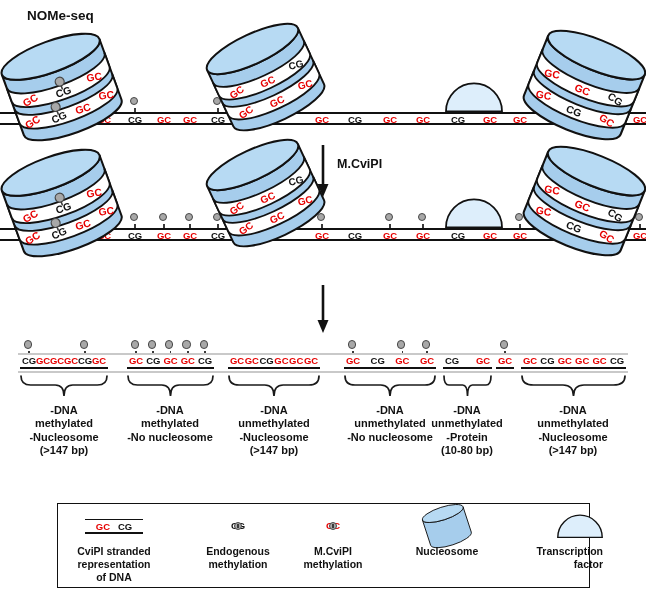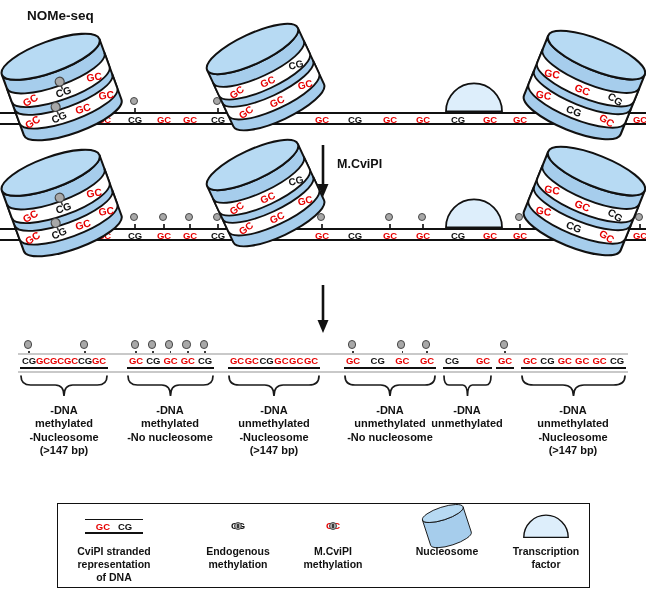--- a/index.html
+++ b/index.html
@@ -277,20 +277,22 @@
     </div>
     <div class="frag-underline" style="left: 443px; top: 366.6px; width: 49px;"></div>
     <div class="site" style="left: 442px; top: 355.4px; color: rgb(17, 17, 17);">CG</div>
     <div class="site" style="left: 473px; top: 355.4px; color: rgb(230, 0, 0);">GC</div>
     <svg viewBox="0 0 49 24" width="49" height="24" style="position: absolute; left: 443px; top: 374.5px; overflow: visible;">
       <path d="M1,1 Q1,10 5.88,10 L19.6,10 Q24.5,10 24.5,21 Q24.5,10 29.4,10 L43.12,10 Q48,10 48,1" fill="none" stroke="#1a1a1a" stroke-width="1.7" stroke-linecap="round"></path>
     </svg>
     <div class="flabel" style="left: 403px; top: 403.5px;">
       <div class="flabel-line">-DNA</div>
       <div class="flabel-line">unmethylated</div>
+      <div class="flabel-line">-Protein</div>
+      <div class="flabel-line">(10-80 bp)</div>
     </div>
     <div class="frag-underline" style="left: 496px; top: 366.6px; width: 18px;"></div>
     <div class="lolli" style="left: 499.6px; top: 340.4px; width: 8.2px; height: 8.2px; border: 1.3px solid rgb(71, 71, 71); background: rgb(168, 168, 168);"></div>
     <div class="stem" style="left: 504.2px; top: 350.7px; width: 1.6px; height: 2.3px;"></div>
     <div class="site" style="left: 495px; top: 355.4px; color: rgb(230, 0, 0);">GC</div>
     <div class="frag-underline" style="left: 521px; top: 366.6px; width: 105px;"></div>
     <div class="site" style="left: 520px; top: 355.4px; color: rgb(230, 0, 0);">GC</div>
     <div class="site" style="left: 537.4px; top: 355.4px; color: rgb(17, 17, 17);">CG</div>
     <div class="site" style="left: 554.8px; top: 355.4px; color: rgb(230, 0, 0);">GC</div>
     <div class="site" style="left: 572.2px; top: 355.4px; color: rgb(230, 0, 0);">GC</div>
@@ -342,21 +344,21 @@
       <div class="legend-iconzone">
         <svg viewBox="0 0 104 96" width="46" height="41" style="overflow: visible;">
           <g transform="rotate(-18 52 48)">
             <path d="M2,16 L2,78 A50,15 0 0 0 102,78 L102,16 A50,15 0 0 1 2,16 Z" fill="#a6cdec" stroke="#111111" stroke-width="2"></path>
             <ellipse cx="52" cy="16" rx="50" ry="15" fill="#b7daf3" stroke="#111111" stroke-width="2"></ellipse>
           </g>
         </svg>
       </div>
       <div class="legend-line">Nucleosome</div>
     </div>
-    <div class="legend-item" style="left: 489px; top: 507px; width: 114px;">
+    <div class="legend-item" style="left: 489px; top: 507px; width: 114px; align-items: flex-end;">
       <div class="legend-iconzone">
         <svg viewBox="0 0 60 30" width="46" height="23" style="overflow: visible;">
           <path d="M1,29.2 A29,29 0 0 1 59,29.2 Z" fill="#ddeefb" stroke="#111111" stroke-width="1.8"></path>
         </svg>
       </div>
       <div class="legend-line">Transcription</div>
       <div class="legend-line">factor</div>
     </div>
   </div>
 

